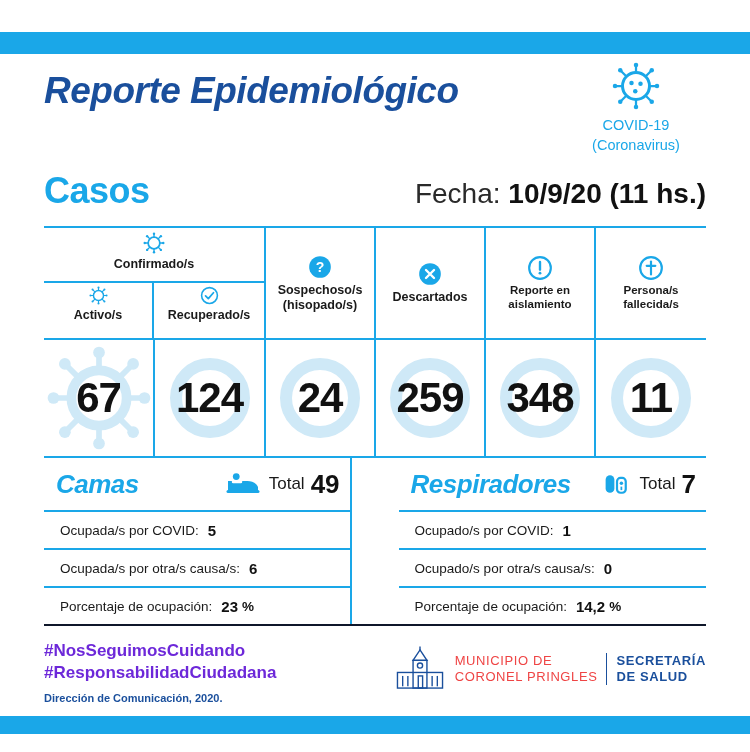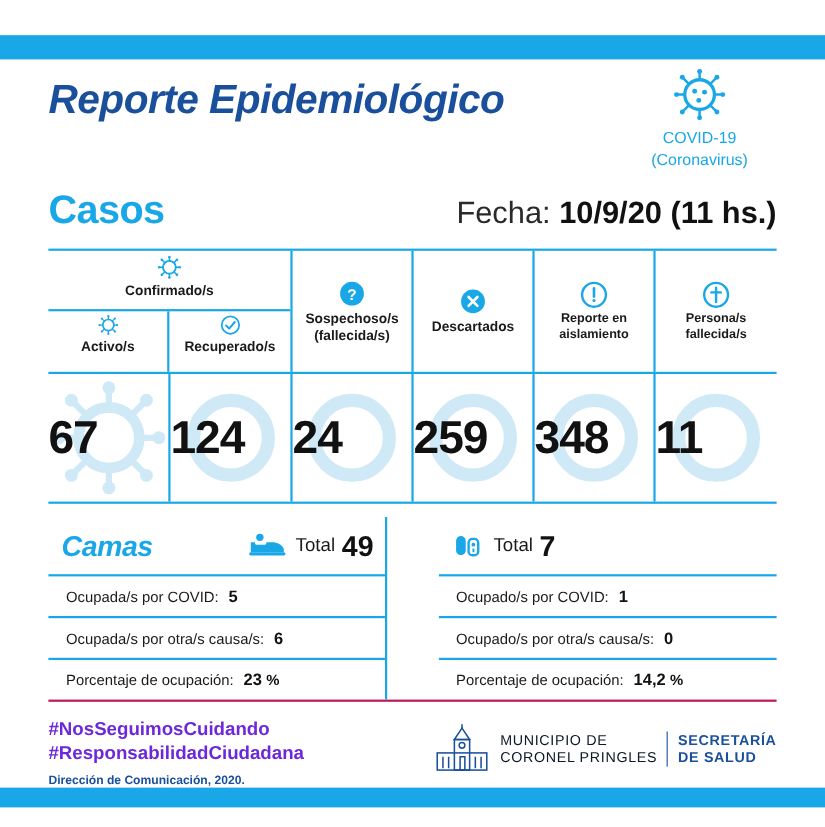--- a/index.html
+++ b/index.html
@@ -181,21 +181,21 @@
     border-top: 2px solid #1aa7e8;
     border-bottom: 2px solid #1aa7e8;
     height: 116px;
   }
   .num-cell {
     position: relative;
     box-sizing: border-box;
     border-right: 2px solid #1aa7e8;
     display: flex;
     align-items: center;
-    justify-content: flex-start;
+    justify-content: center;
   }
   .num-cell:last-child { border-right: none; }
   .n-activos { width: 111px; }
   .n-recup { width: 111px; }
   .n-sosp { width: 110px; }
   .n-desc { width: 110px; }
   .n-aisl { width: 110px; }
   .n-fall { width: 110px; }
   .big-num {
     position: relative;
@@ -221,22 +221,22 @@
     position: absolute;
     left: 50%;
     top: 50%;
     transform: translate(-50%, -50%);
     z-index: 1;
     color: #cfe9f7;
   }
   
   .cr-wrap {
     display: flex;
-    margin: 12px 44px;
-    border-bottom: 2px solid #be185d;
+    margin: 0 44px;
+    border-bottom: 2px solid #0f172a;
     gap: 47px;
   }
   .cr-col {
     width: 50%;
     box-sizing: border-box;
   }
   .cr-col.left { border-right: 2px solid #1aa7e8; }
   .cr-head {
     display: flex;
     align-items: center;
@@ -312,21 +312,21 @@
     color: #1a4f9c;
   }
   .logo-text {
     display: flex;
     align-items: center;
   }
   .logo-muni {
     font-size: 13px;
     letter-spacing: 0.6px;
     line-height: 1.25;
-    color: #0f172a;
+    color: #ef4444;
     text-align: left;
     padding-right: 9px;
   }
   .logo-salud {
     font-size: 13px;
     font-weight: bold;
     letter-spacing: 0.6px;
     line-height: 1.25;
     color: #1a4f9c;
     border-left: 1.5px solid #1a4f9c;
@@ -447,21 +447,21 @@
           </div>
         </div>
 
         <div class="col c-sosp">
           <div class="col-inner">
             <svg width="26" height="26" viewBox="0 0 24 24">
               <circle cx="12" cy="12" r="10" fill="#1aa7e8"></circle>
               <text x="12" y="17" text-anchor="middle" font-size="13" font-weight="bold" fill="#ffffff" font-family="Liberation Sans, sans-serif">?</text>
             </svg>
             <div class="hdr-label">Sospechoso/s</div>
-            <div class="hdr-label" style="margin-top:0">(fallecida/s)</div>
+            <div class="hdr-label" style="margin-top:0">(hisopado/s)</div>
           </div>
         </div>
 
         <div class="col c-desc">
           <div class="col-inner">
             <svg width="26" height="26" viewBox="0 0 24 24">
               <circle cx="12" cy="12" r="10" fill="#1aa7e8"></circle>
               <path d="M8.3 8.3 L15.7 15.7 M15.7 8.3 L8.3 15.7" stroke="#ffffff" stroke-width="2.2" stroke-linecap="round"></path>
             </svg>
             <div class="hdr-label">Descartados</div>
@@ -572,20 +572,21 @@
         </div>
         <div class="cr-line">
           <span>Porcentaje de ocupación:</span>
           <span class="val">23</span>
           <span class="unit">%</span>
         </div>
       </div>
 
       <div class="cr-col">
         <div class="cr-head">
+          <span class="cr-title">Respiradores</span>
           <span class="cr-icon">
             <svg width="30" height="28" viewBox="0 0 32 32">
               <rect x="3" y="6" width="10" height="20" rx="5" fill="#1aa7e8"></rect>
               <rect x="16" y="9" width="10" height="17" rx="4" fill="none" stroke="#1aa7e8" stroke-width="2.5"></rect>
               <circle cx="21" cy="15" r="2" fill="#1aa7e8"></circle>
               <line x1="21" y1="19" x2="21" y2="23" stroke="#1aa7e8" stroke-width="2"></line>
             </svg>
           </span>
           <span class="cr-total-label">Total</span>
           <span class="cr-total-val">7</span>

